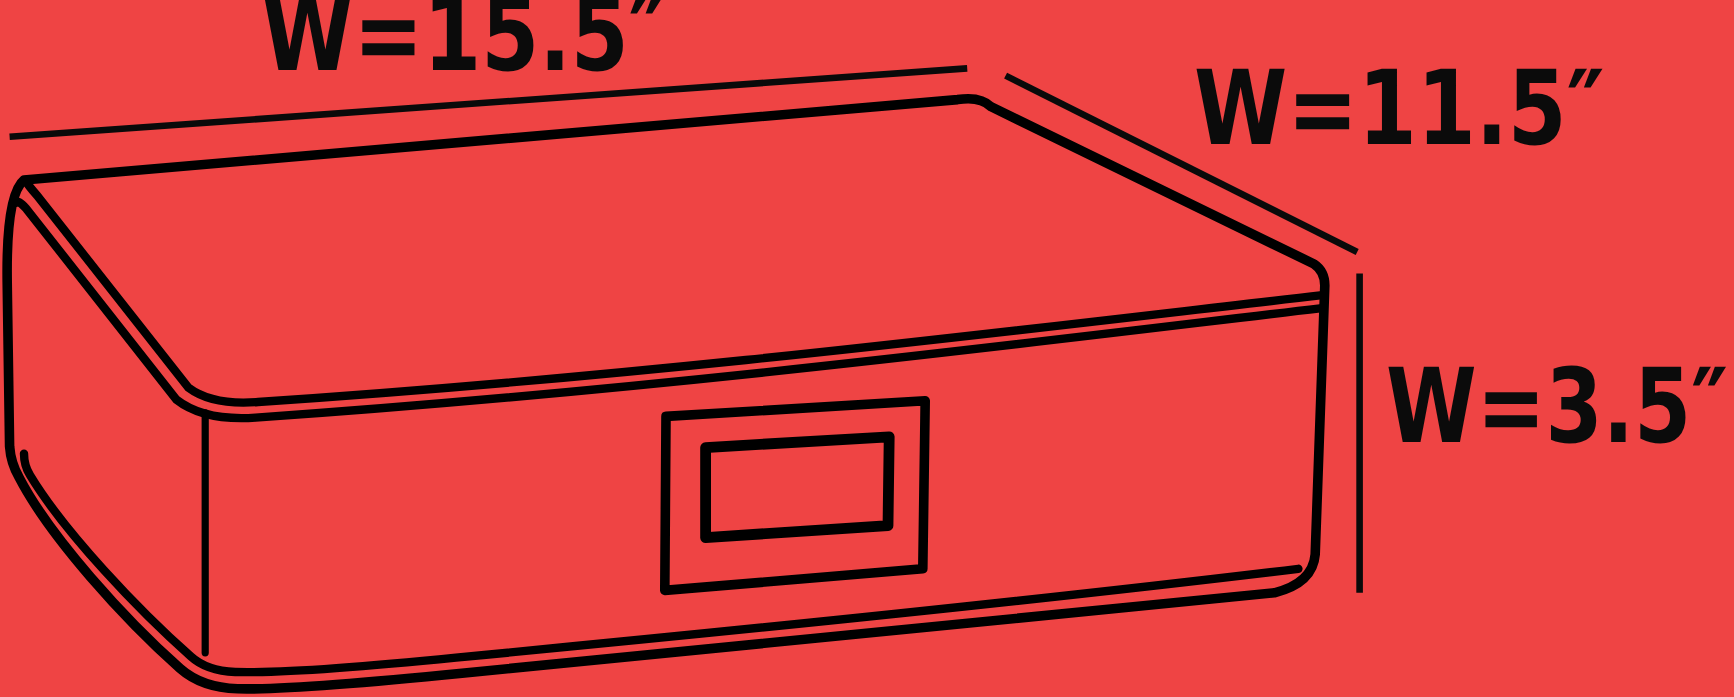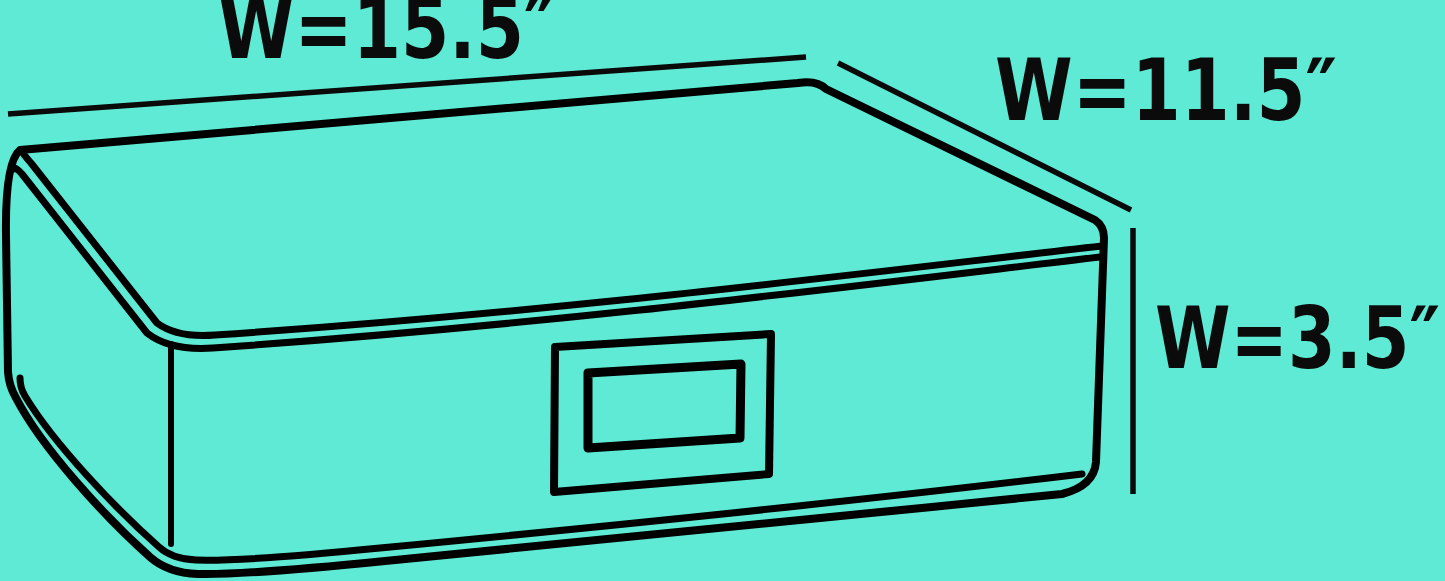--- a/index.html
+++ b/index.html
@@ -4,21 +4,21 @@
 <style>
   html, body {
     margin: 0;
     padding: 0;
     background: #ffffff;
   }
   .stage {
     position: relative;
     width: 1445px;
     height: 581px;
-    background: #5eead4;
+    background: #ef4444;
     overflow: hidden;
     font-family: "DejaVu Sans", sans-serif;
   }
   svg.diagram {
     display: block;
     width: 1445px;
     height: 581px;
   }
   .outline {
     fill: none;

